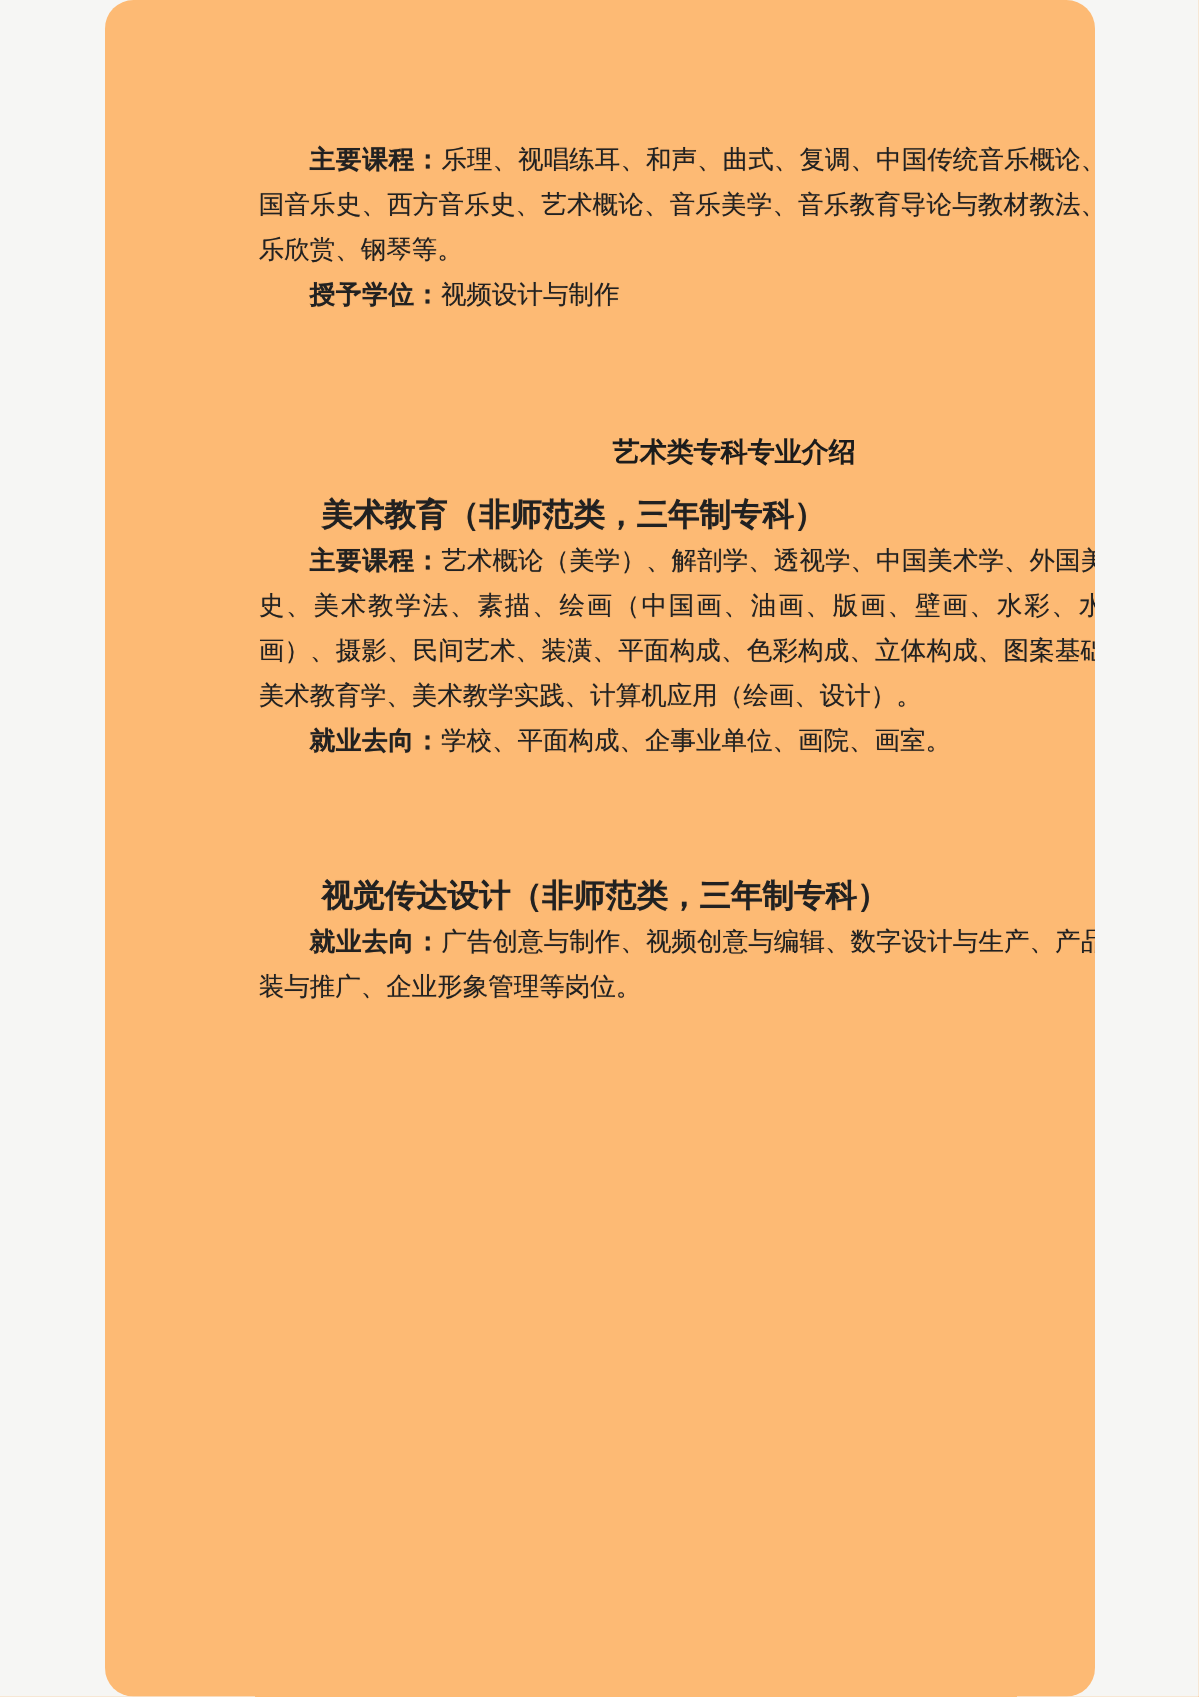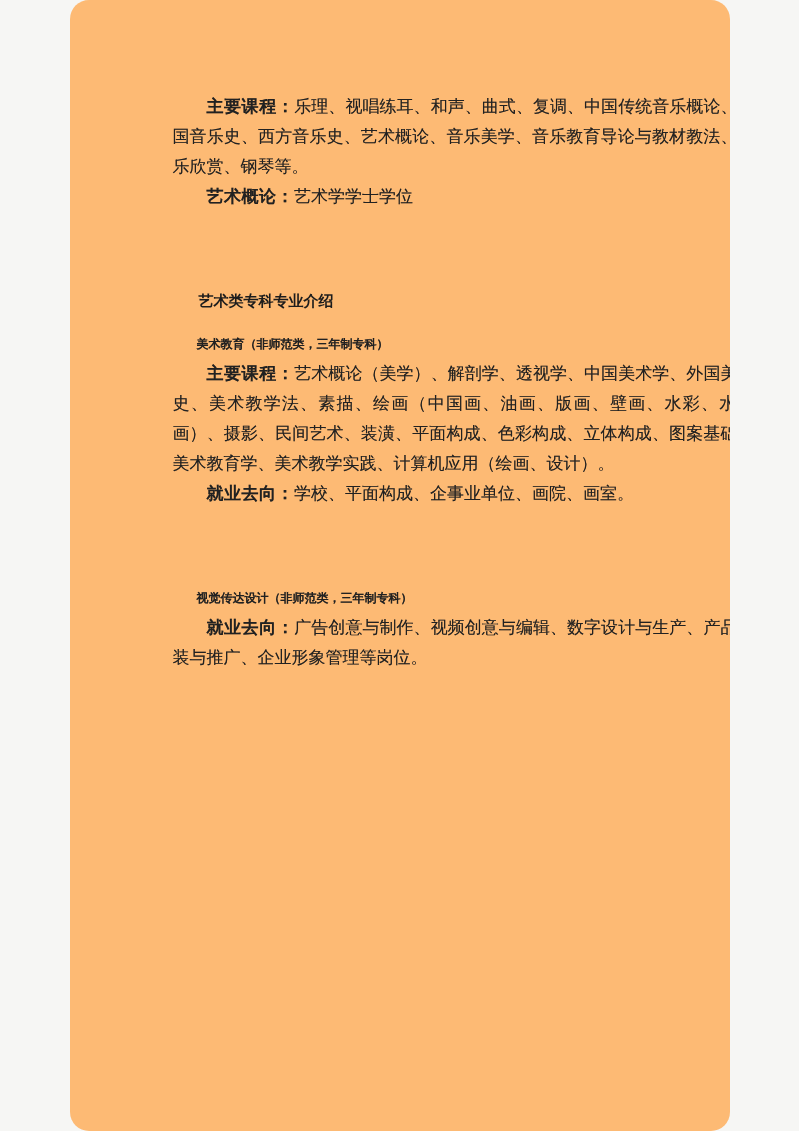--- a/index.html
+++ b/index.html
@@ -36,48 +36,49 @@
   .para .label {
     font-family: "Liberation Sans", "DejaVu Sans", sans-serif;
     font-weight: bold;
     letter-spacing: 0.5px;
   }
   h1.section-heading {
     position: relative;
     left: 26px;
     margin: 73px 0 12px 0;
     font-family: "Liberation Sans", "DejaVu Sans", sans-serif;
-    font-size: 15px;
+    font-size: 18px;
     line-height: 32px;
     font-weight: bold;
+    text-align: center;
     text-indent: 0;
     color: #1c1c1c;
   }
   .program-title {
     margin: 0;
     text-indent: 2em;
     font-family: "Liberation Sans", "DejaVu Sans", sans-serif;
-    font-size: 12px;
+    font-size: 21px;
     line-height: 30px;
     font-weight: bold;
     text-shadow: 0 0 0.5px rgba(40,40,40,0.45);
   }
   .program + .program {
     margin-top: 74px;
   }
 </style>
 </head>
 <body>
 
 <div class="page">
   <div class="content">
 
     <p class="para"><span class="label">主要课程：</span><span>乐理、视唱练耳、和声、曲式、复调、中国传统音乐概论、中国音乐史、西方音乐史、艺术概论、音乐美学、音乐教育导论与教材教法、音乐欣赏、钢琴等。</span></p>
 
-    <p class="para"><span class="label">艺术概论：</span><span>艺术学学士学位</span></p>
+    <p class="para"><span class="label">授予学位：</span><span>视频设计与制作</span></p>
 
 
     <h1 class="section-heading">艺术类专科专业介绍</h1>
 
     <div class="program">
       <p class="program-title">美术教育（非师范类，三年制专科）</p>
 
 
       <p class="para"><span class="label">主要课程：</span><span>艺术概论（美学）、解剖学、透视学、中国美术学、外国美术史、美术教学法、素描、绘画（中国画、油画、版画、壁画、水彩、水粉画）、摄影、民间艺术、装潢、平面构成、色彩构成、立体构成、图案基础、美术教育学、美术教学实践、计算机应用（绘画、设计）。</span></p>
 

